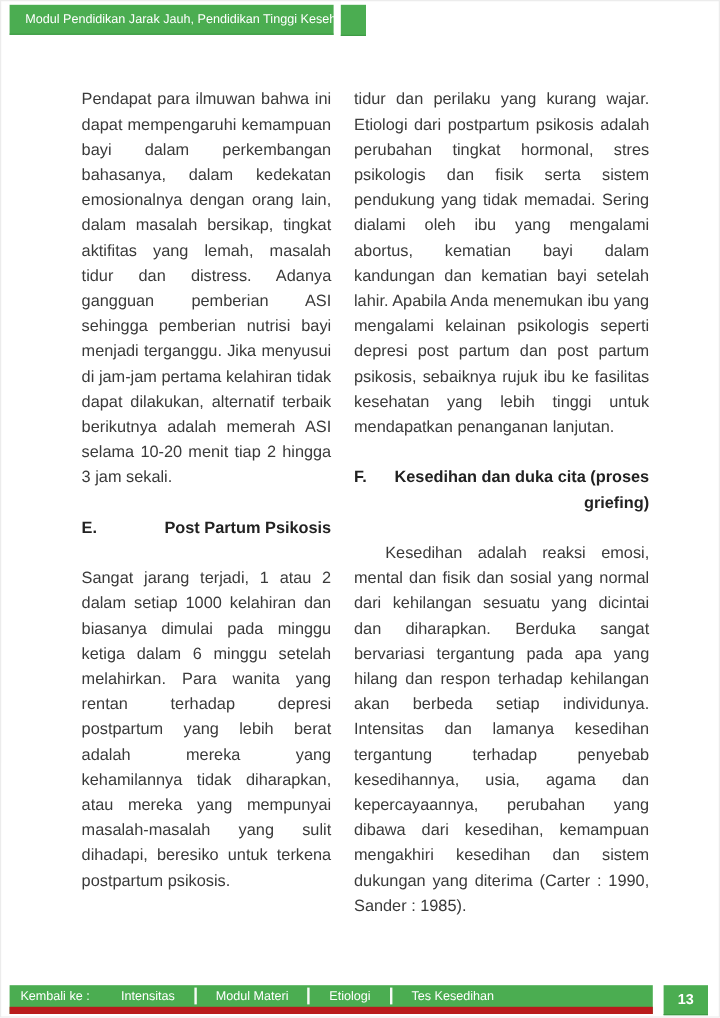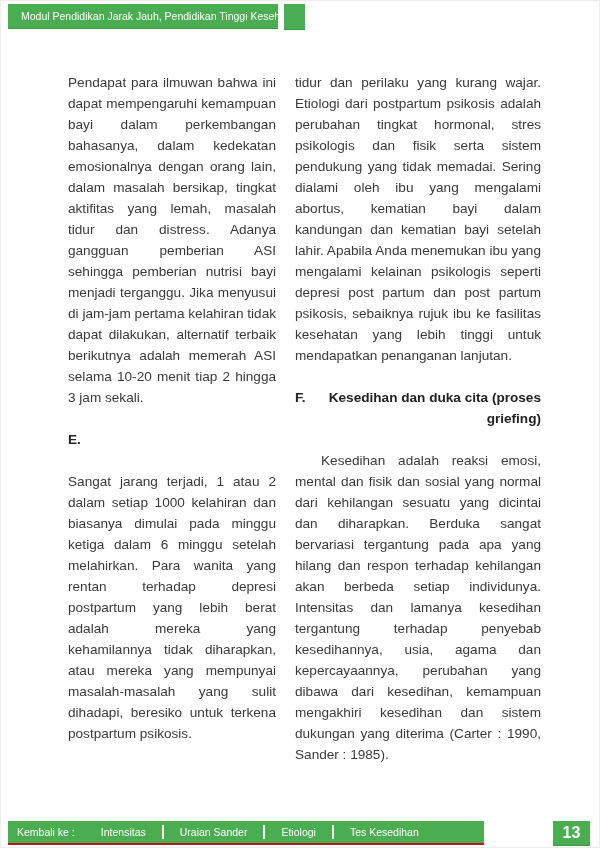--- a/index.html
+++ b/index.html
@@ -62,23 +62,23 @@
   }
   .section-heading .sec-num   { flex: 0 0 auto; }
   .section-heading .sec-title { flex: 1 1 auto; text-align: right; }
   .col-left  .sec-num { width: 37px; }
   .col-right .sec-num { width: 24px; }
 
   
   .footer-bar {
     position: absolute;
     left: 8px; top: 821px;
-    width: 476px; height: 24px;
+    width: 536px; height: 24px;
     background: #4BAD51;
-    border-bottom: 2px solid #b91c1c;
+    border-bottom: 6px solid #b91c1c;
     color: #ffffff;
     font-size: 10.5px;
     display: flex;
     align-items: center;
     box-sizing: border-box;
   }
   .footer-back-label {
     padding: 0 10px 0 9px;
     white-space: nowrap;
   }
@@ -93,58 +93,59 @@
     background: rgba(255,255,255,0.95);
     flex: 0 0 auto;
   }
   .page-number-square {
     position: absolute;
     left: 553px; top: 821px;
     width: 37px; height: 24px;
     background: #4BAD51;
     border-bottom: 1px solid #3E9B45;
     color: #ffffff;
-    font-size: 16px;
+    font-size: 12px;
     font-weight: bold;
     display: flex;
     align-items: center;
     justify-content: center;
   }
 </style>
 </head>
 <body>
 
 <div class="page">
 
   <div class="header-bar">Modul Pendidikan Jarak Jauh, Pendidikan Tinggi Kesehatan</div>
   <div class="header-square"></div>
 
   <div class="col col-left">
     <p>Pendapat para ilmuwan bahwa ini dapat mempengaruhi kemampuan bayi dalam perkembangan bahasanya, dalam kedekatan emosionalnya dengan orang lain, dalam masalah bersikap, tingkat aktifitas yang lemah, masalah tidur dan distress. Adanya gangguan pemberian ASI sehingga pemberian nutrisi bayi menjadi terganggu. Jika menyusui di jam-jam pertama kelahiran tidak dapat dilakukan, alternatif terbaik berikutnya adalah memerah ASI selama 10-20 menit tiap 2 hingga 3 jam sekali.</p>
     <div class="section-heading">
       <span class="sec-num">E.</span>
+      <span class="sec-title">Post Partum Psikosis</span>
     </div>
     <p>Sangat jarang terjadi, 1 atau 2 dalam setiap 1000 kelahiran dan biasanya dimulai pada minggu ketiga dalam 6 minggu setelah melahirkan. Para wanita yang rentan terhadap depresi postpartum yang lebih berat adalah mereka yang kehamilannya tidak diharapkan, atau mereka yang mempunyai masalah-masalah yang sulit dihadapi, beresiko untuk terkena postpartum psikosis.</p>
 
   </div>
 
   <div class="col col-right">
     <p>tidur dan perilaku yang kurang wajar. Etiologi dari postpartum psikosis adalah perubahan tingkat hormonal, stres psikologis dan fisik serta sistem pendukung yang tidak memadai. Sering dialami oleh ibu yang mengalami abortus, kematian bayi dalam kandungan dan kematian bayi setelah lahir. Apabila Anda menemukan ibu yang mengalami kelainan psikologis seperti depresi post partum dan post partum psikosis, sebaiknya rujuk ibu ke fasilitas kesehatan yang lebih tinggi untuk mendapatkan penanganan lanjutan.</p>
     <div class="section-heading">
       <span class="sec-num">F.</span>
       <span class="sec-title">Kesedihan dan duka cita (proses griefing)</span>
     </div>
     <p class="indent-first">Kesedihan adalah reaksi emosi, mental dan fisik dan sosial yang normal dari kehilangan sesuatu yang dicintai dan diharapkan. Berduka sangat bervariasi tergantung pada apa yang hilang dan respon terhadap kehilangan akan berbeda setiap individunya. Intensitas dan lamanya kesedihan tergantung terhadap penyebab kesedihannya, usia, agama dan kepercayaannya, perubahan yang dibawa dari kesedihan, kemampuan mengakhiri kesedihan dan sistem dukungan yang diterima (Carter : 1990, Sander : 1985).</p>
   </div>
 
   <div class="footer-bar">
     <span class="footer-back-label">Kembali ke :</span>
     <span class="footer-nav-item">Intensitas</span>
     <span class="footer-divider"></span>
-    <span class="footer-nav-item">Uraian Sander</span>
+    <span class="footer-nav-item">Modul Materi</span>
     <span class="footer-divider"></span>
     <span class="footer-nav-item">Etiologi</span>
     <span class="footer-divider"></span>
     <span class="footer-nav-item">Tes Kesedihan</span>
   </div>
   <div class="page-number-square">13</div>
 
 </div>
 
 </body></html>

